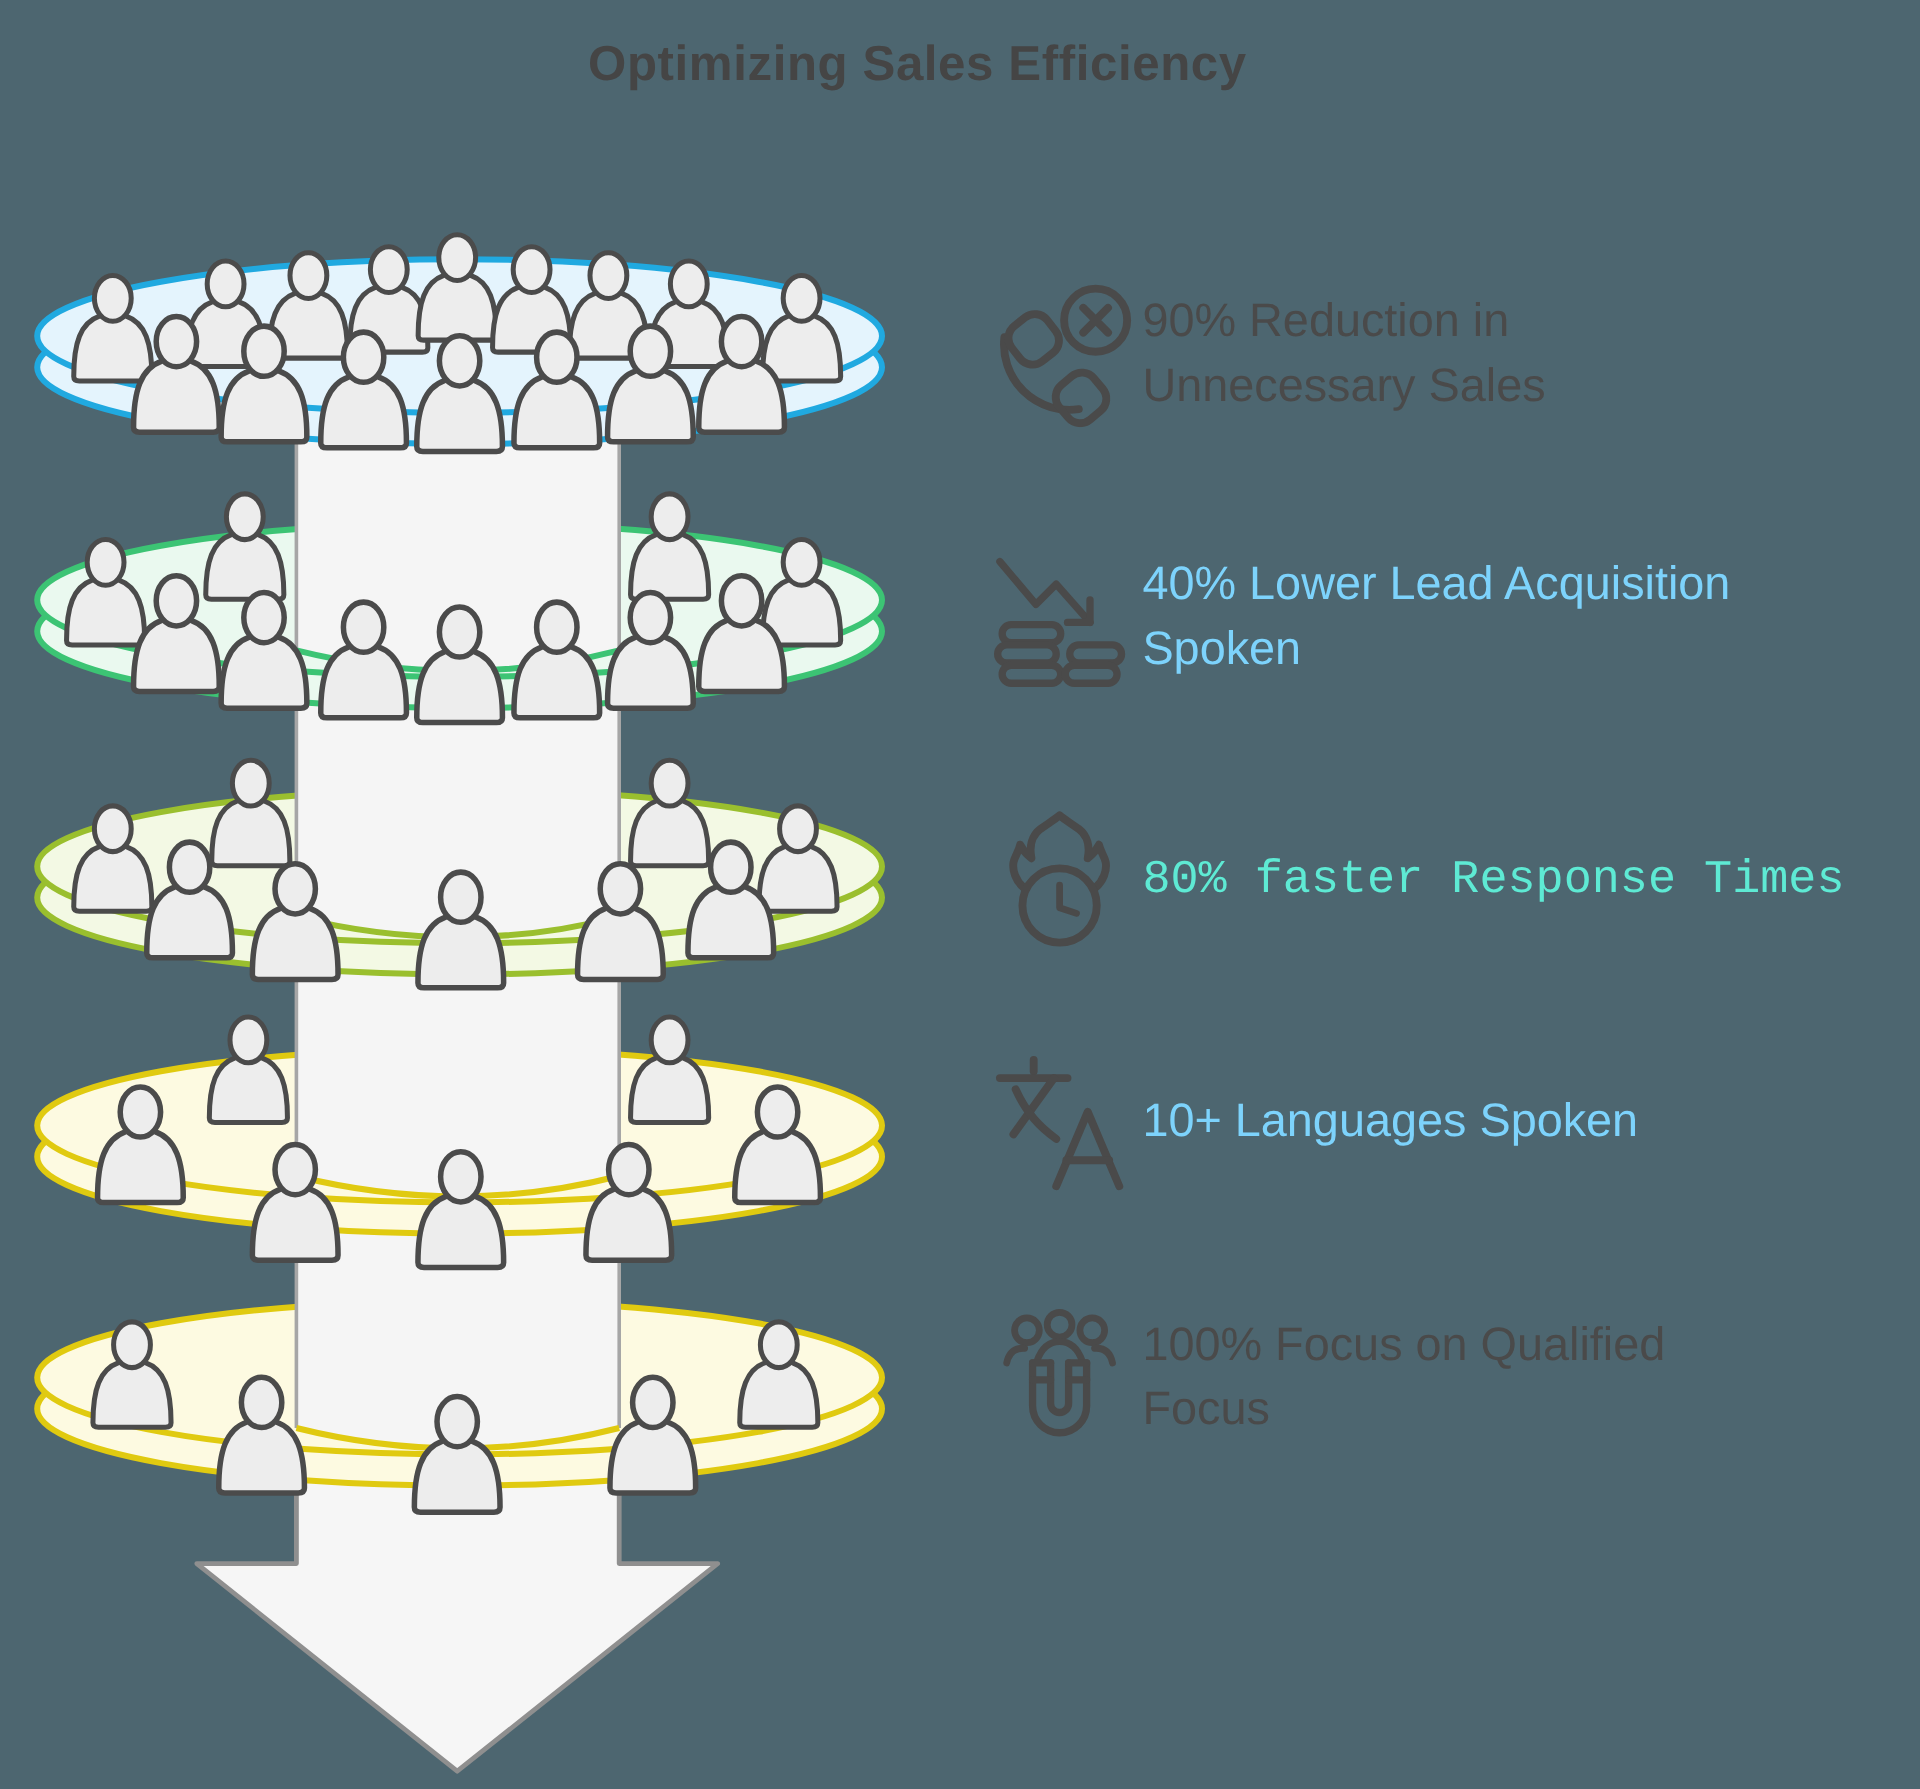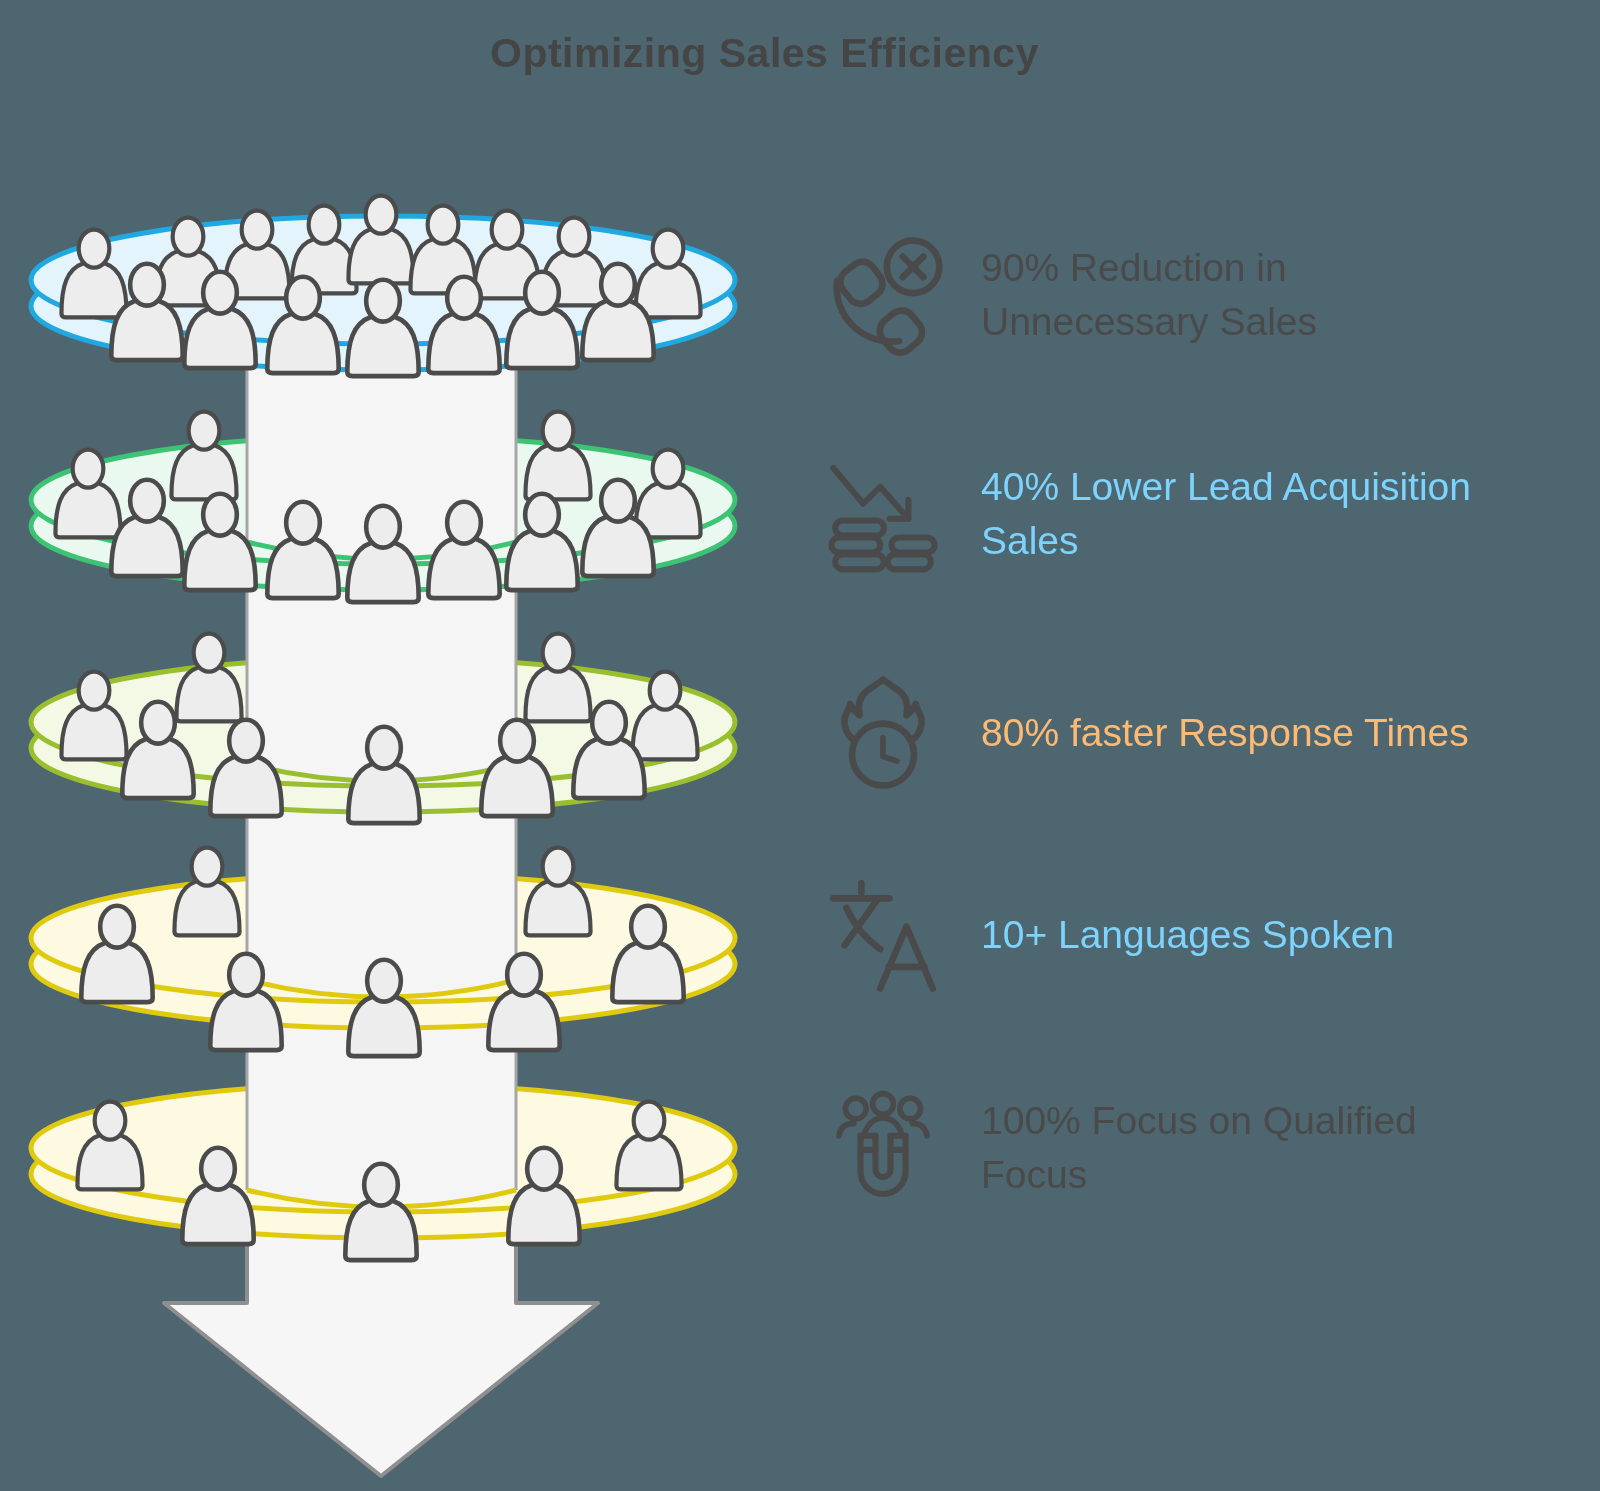--- a/index.html
+++ b/index.html
@@ -1,21 +1,21 @@
 <!DOCTYPE html>
 <html><head>
 <meta charset="utf-8">
 <style>
   html,body{margin:0;padding:0}
   body{width:1600px;height:1491px;position:relative;background:#4d6670;
        font-family:"Liberation Sans",sans-serif;overflow:hidden}
   .title{position:absolute;top:30px;left:0;width:1529px;text-align:center;
          font-size:41px;font-weight:bold;color:#454545;letter-spacing:.5px}
   #funnel-svg{position:absolute;left:0;top:0}
-  .benefit{position:absolute;left:822px;display:flex;align-items:center;gap:37px;height:136px}
+  .benefit{position:absolute;left:822px;display:flex;align-items:center;gap:8px;height:136px}
   .bicon{width:122px;height:122px;color:#4a4a4a;flex:0 0 auto}
   .bicon svg{width:100%;height:100%;display:block}
   .btext{font-size:39px;color:#4a4a4a;line-height:54px;white-space:nowrap}
   .btext span{display:block}
   .b1{top:227px}.b2{top:446px}.b3{top:665px}.b4{top:867px}.b5{top:1080px}
 </style>
 </head>
 <body style="background: rgb(77, 102, 112);">
 
 <svg id="funnel-svg" width="780" height="1491" viewBox="0 0 780 1491">
@@ -275,33 +275,33 @@
       <path d="M92,70 L72,70 M92,70 L92,50"></path>
       <rect x="14" y="72" width="52" height="16" rx="8"></rect>
       <rect x="10" y="90" width="52" height="16" rx="8"></rect>
       <rect x="14" y="108" width="52" height="16" rx="8"></rect>
       <rect x="74" y="90" width="46" height="16" rx="8"></rect>
       <rect x="70" y="108" width="46" height="16" rx="8"></rect>
     </svg>
   </div>
   <div class="btext" style="color: #7dd3fc;">
     <span>40% Lower Lead Acquisition</span>
-    <span>Sales</span>
+    <span>Spoken</span>
   </div>
 </div>
 
 <div class="benefit b3">
   <div class="bicon" style="color: rgb(74, 74, 74);">
     <svg viewBox="0 0 130 130" fill="none" stroke="currentColor" stroke-width="7" stroke-linecap="round" stroke-linejoin="round">
       <path d="M33,72 C26,66 23,57 24,50 C25,44 29,40 30,34 C34,42 38,44 40,46 C38,36 40,26 48,20 C55,15 60,12 65,8 C70,12 75,15 82,20 C90,26 92,36 90,46 C92,44 96,42 100,34 C101,40 105,44 106,50 C107,57 104,66 97,72"></path>
       <circle cx="65" cy="88" r="33"></circle>
       <path d="M65,70 L65,90 L80,95" stroke-width="6"></path>
     </svg>
   </div>
-  <div class="btext" style="color: #fdba74;">
+  <div class="btext" style="color: #5eead4; font-family: Liberation Mono, monospace;">
     <span>80% faster Response Times</span>
     <span></span>
   </div>
 </div>
 
 <div class="benefit b4">
   <div class="bicon" style="color: rgb(74, 74, 74);">
     <svg viewBox="0 0 130 130" fill="none" stroke="currentColor" stroke-width="7" stroke-linecap="round" stroke-linejoin="round">
       <path d="M42,10 L42,20"></path>
       <path d="M12,26 L72,26"></path>

